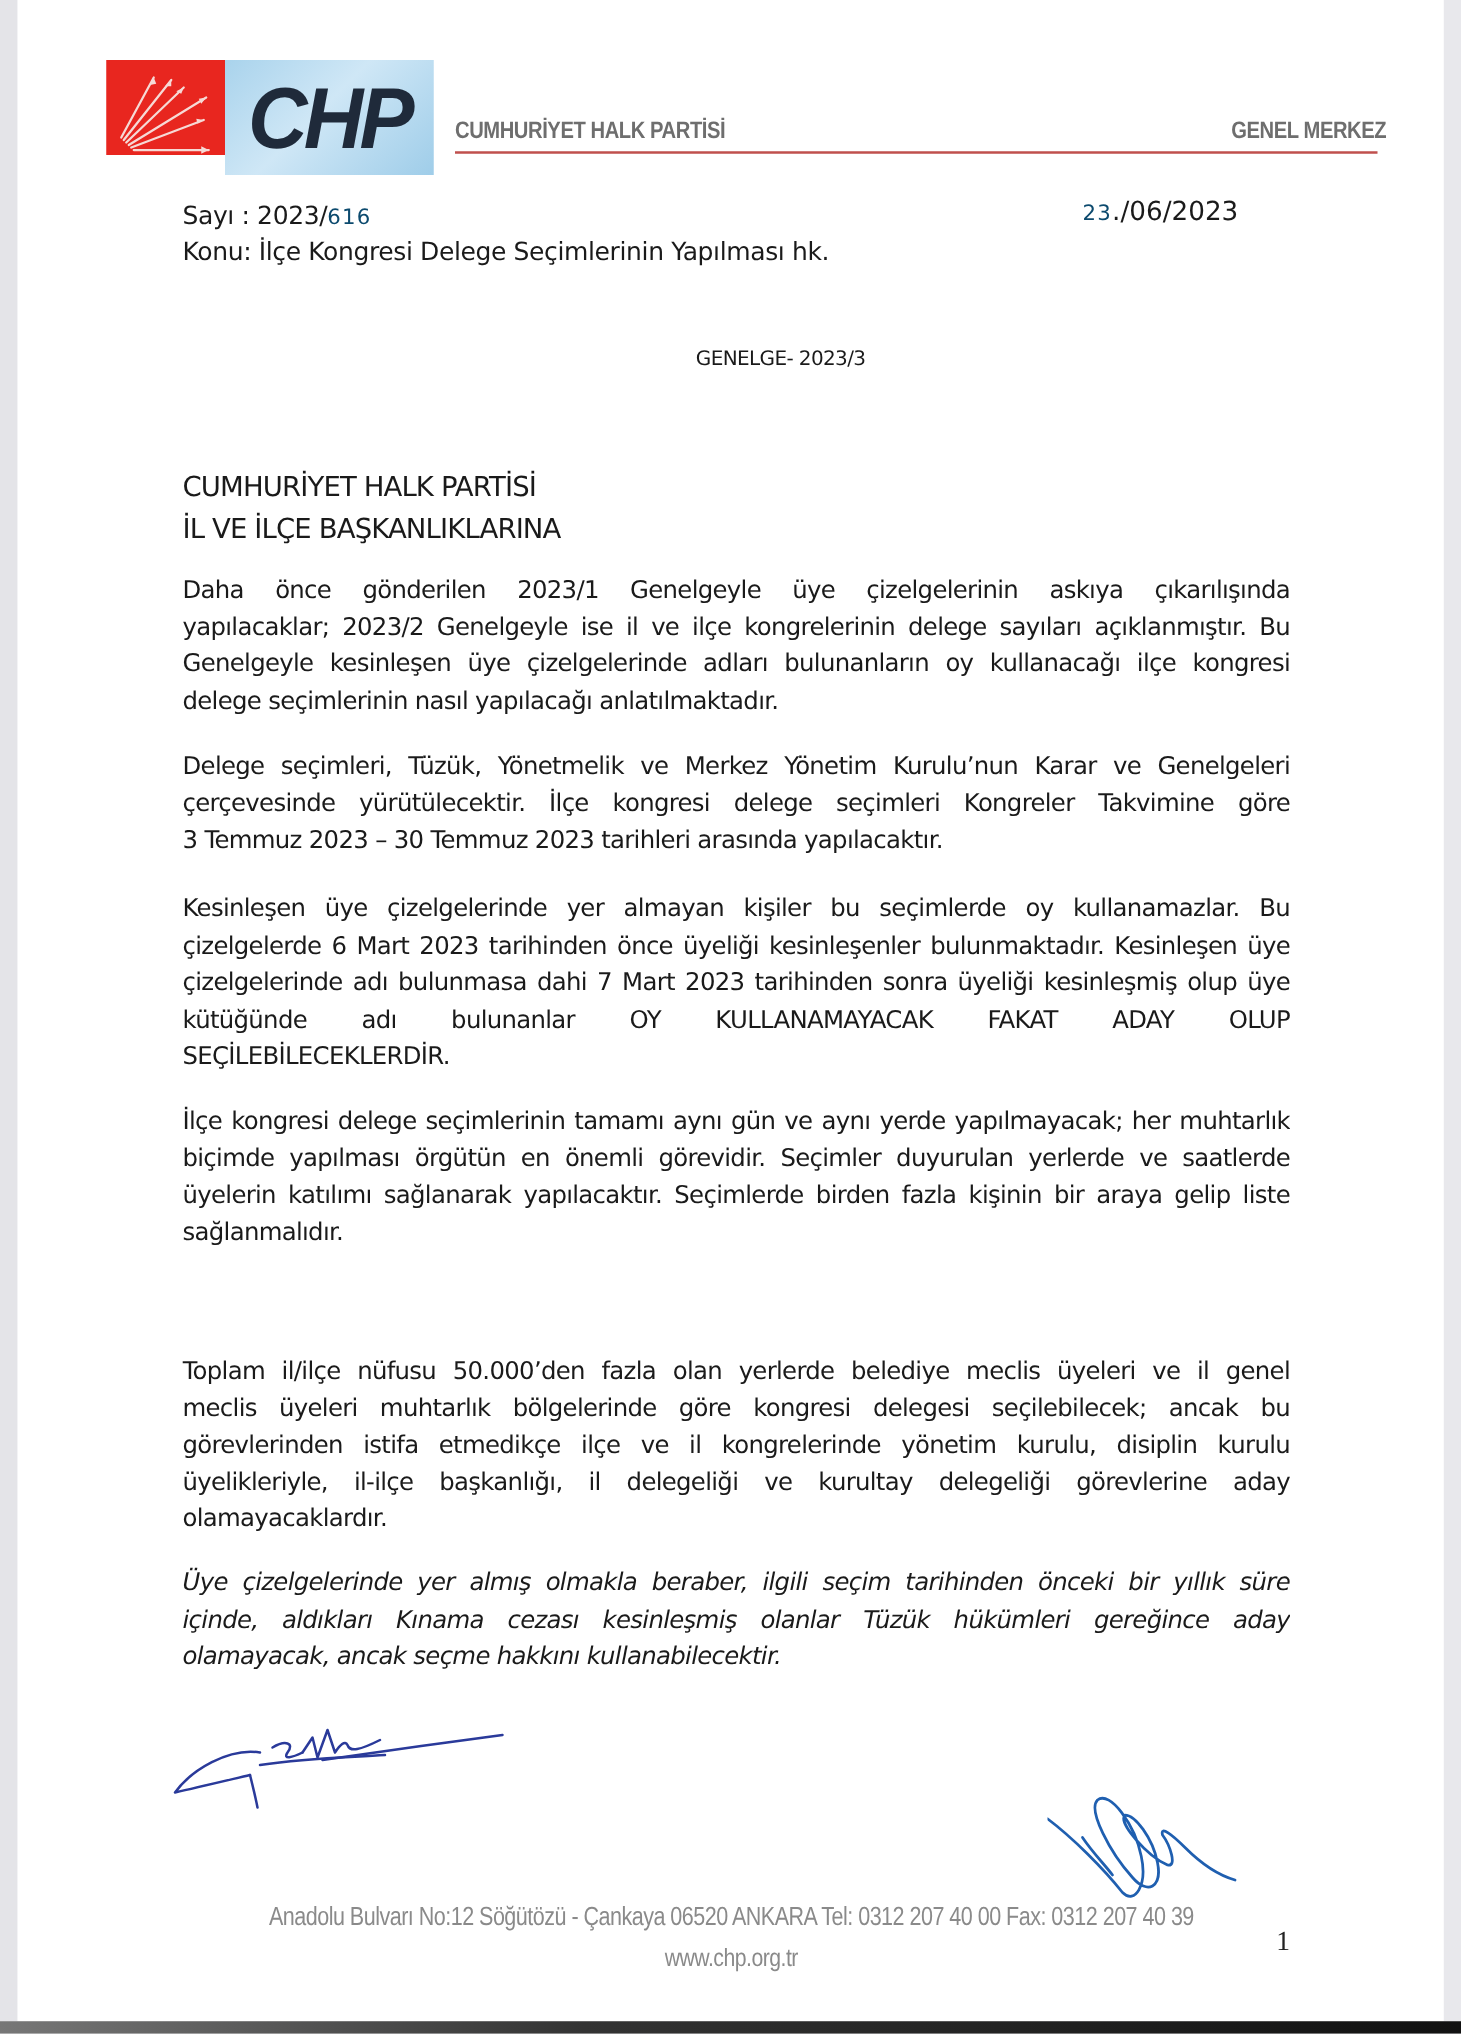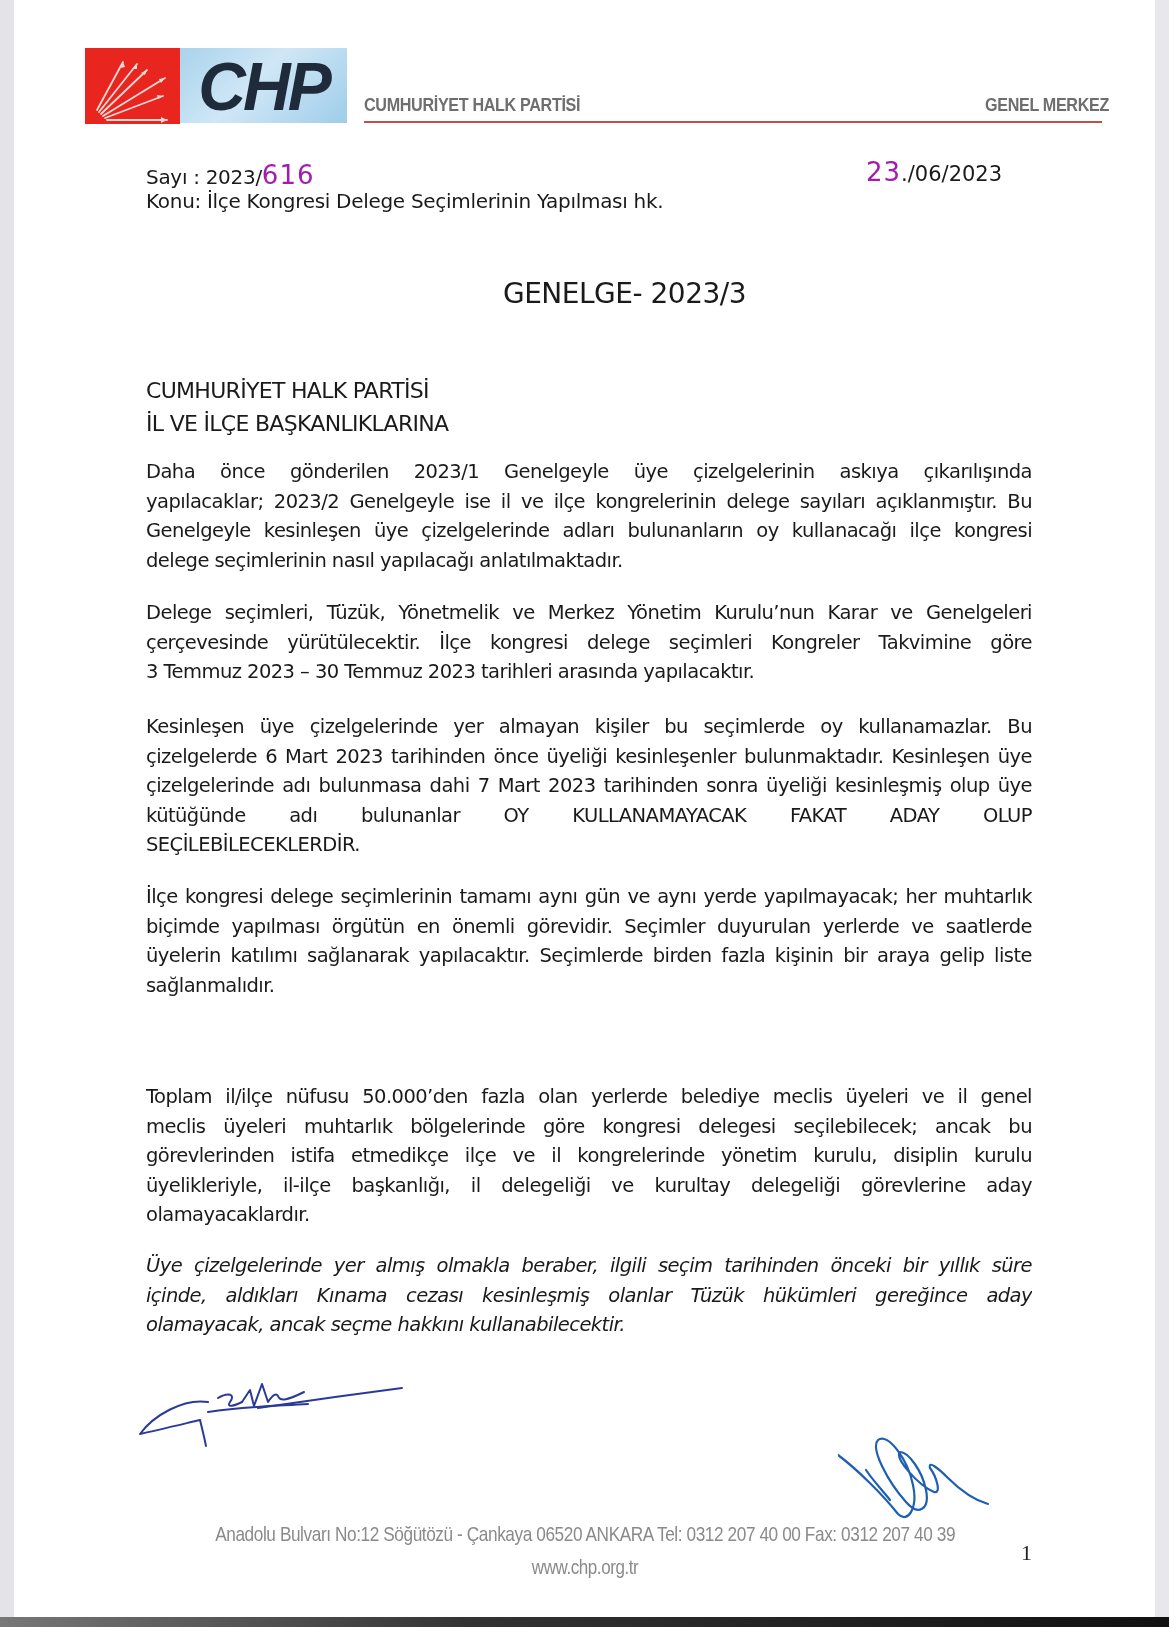--- a/index.html
+++ b/index.html
@@ -21,21 +21,21 @@
   .right-edge { position:absolute; left:1155px; top:0; width:14px; height:1617px; background:#e8e8ec; }
 
   
   .logo {
     position: absolute; left: 85px; top: 48px; width: 262px; height: 76px; display: flex;
   }
   .logo-red {
     width: 95px; height: 76px; background: #e8261f; position: relative; overflow: hidden;
   }
   .logo-blue {
-    width: 167px; height: 75px;
+    width: 167px; height: 92px;
     background: linear-gradient(135deg, #a9d3ec 0%, #cfe7f6 45%, #9fcde9 100%);
     display: flex; align-items: center; justify-content: center;
   }
   .logo-text {
     font-family: "Liberation Sans", sans-serif; font-weight: bold; font-style: italic;
     font-size: 66px; color: #1f2a3a; letter-spacing: -3px; line-height: 1;
     transform: scaleY(1.05);
   }
   .header-party {
     position: absolute; left: 364px; top: 94px;
@@ -52,28 +52,28 @@
   }
 
   
   .meta {
     position: absolute; left: 146px; font-size: 20px; color: #1a1a1a;
     font-family: "DejaVu Sans", sans-serif; letter-spacing: -0.3px;
   }
   .meta-sayi { top: 160px; }
   .meta-konu { top: 189px; }
   .hand {
-    font-family: "DejaVu Sans", sans-serif; font-size: 26px; font-weight: normal;
-    letter-spacing: 1px; color: #a21caf;
+    font-family: "DejaVu Sans", sans-serif; font-size: 17px; font-weight: normal;
+    letter-spacing: 1px; color: #0c4a6e;
   }
   .date { position: absolute; left: 866px; top: 157px; font-size: 21px; font-family: "DejaVu Sans", sans-serif; }
 
   .genelge {
     position: absolute; left: 0; width: 1169px; top: 277px; text-align: center;
-    font-family: "DejaVu Sans", sans-serif; font-size: 28px; padding-left: 80px; box-sizing: border-box;
+    font-family: "DejaVu Sans", sans-serif; font-size: 16px; padding-left: 80px; box-sizing: border-box;
     letter-spacing: -0.5px;
   }
   .addressee {
     position: absolute; left: 146px; top: 374px; font-family: "DejaVu Sans", sans-serif;
     font-size: 22px; line-height: 33px; letter-spacing: -0.7px;
   }
 
   
   .body {
     position: absolute; left: 146px; width: 886px;

